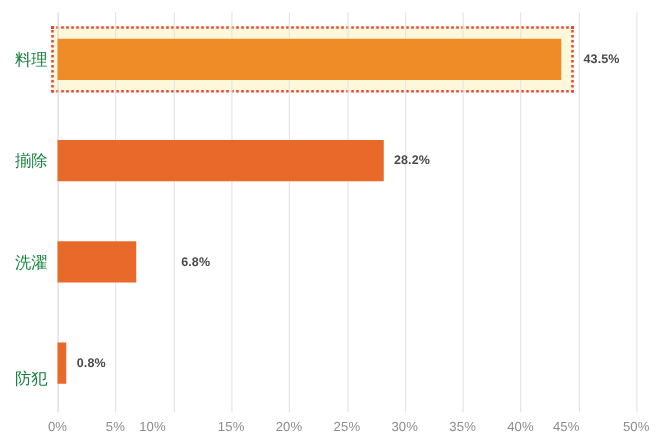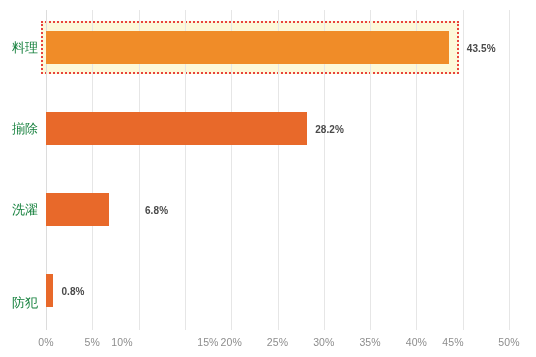--- a/index.html
+++ b/index.html
@@ -144,21 +144,21 @@
       <div class="cat-label" style="top: 40.5px; left: 5px;">料理</div>
       <div class="cat-label" style="top: 121.5px; left: 5px;">揃除</div>
       <div class="cat-label" style="top: 202.5px; left: 5px;">洗濯</div>
       <div class="cat-label" style="top: 283.5px; left: 5px; margin-top: 12px;">防犯</div>
     </div>
 
   <div id="tick-labels">
       <div class="tick-label" style="left: 46px;">0%</div>
       <div class="tick-label" style="left: 92.3px;">5%</div>
       <div class="tick-label" style="left: 122px;">10%</div>
-      <div class="tick-label" style="left: 184.9px; margin-left: 23px;">15%</div>
+      <div class="tick-label" style="left: 184.9px;">15%</div>
       <div class="tick-label" style="left: 231.2px;">20%</div>
       <div class="tick-label" style="left: 277.5px; text-align: center;">25%</div>
       <div class="tick-label" style="left: 323.8px;">30%</div>
       <div class="tick-label" style="left: 370.1px;">35%</div>
       <div class="tick-label" style="left: 416.4px;">40%</div>
       <div class="tick-label" style="left: 453px;">45%</div>
       <div class="tick-label" style="left: 509px;">50%</div>
     </div>
 
 </div>

